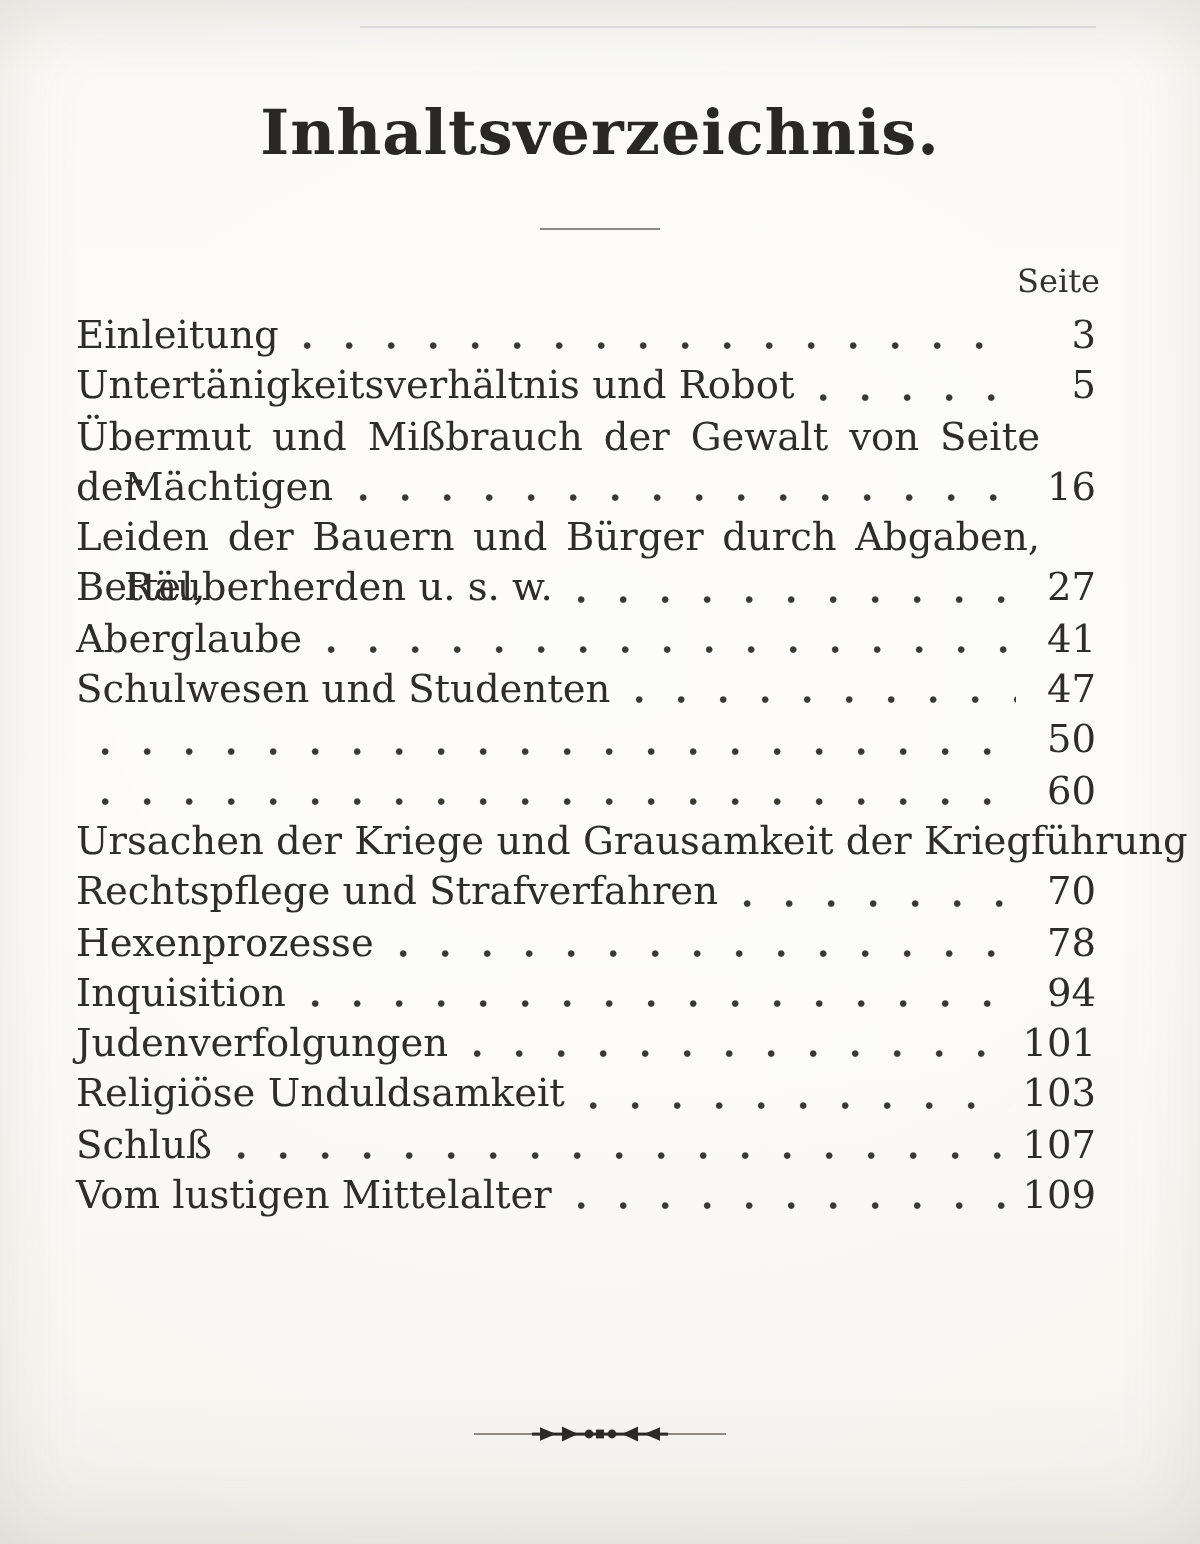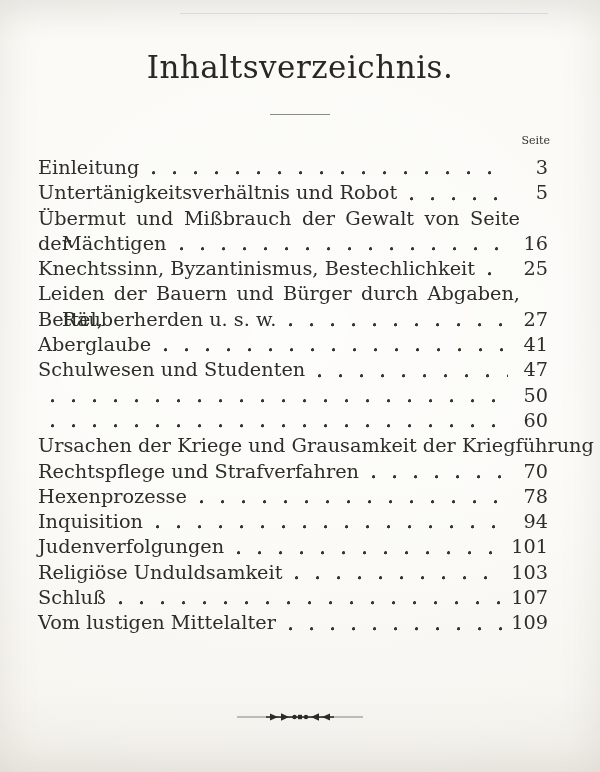--- a/index.html
+++ b/index.html
@@ -29,34 +29,34 @@
     left: 180px;
     width: 368px;
     height: 1px;
     background: rgba(100,110,125,0.18);
   }
   .page-title {
     margin: 0;
     text-align: center;
     font-size: 31px;
     line-height: 42px;
-    font-weight: 400;
+    font-weight: 700;
     letter-spacing: 0.5px;
     color: #2a2824;
   }
   .title-rule {
     width: 60px;
     height: 1px;
     margin: 26px auto 0 auto;
     background: #8a8a86;
   }
   .seite-row {
     margin: 16px 50px 0 0;
     text-align: right;
-    font-size: 11px;
+    font-size: 16px;
     line-height: 19px;
     color: #34322d;
   }
   .toc {
     margin: 5px 52px 0 38px;
   }
   .toc-row {
     display: flex;
     align-items: baseline;
     height: 25.3px;
@@ -126,25 +126,20 @@
       <div class="toc-row">
         <span class="toc-label">Untertänigkeitsverhältnis und Robot</span>
         <span class="dot-leader"></span>
         <span class="page-num">5</span>
       </div>
       <div class="toc-row justified"><span class="toc-label">Übermut und Mißbrauch der Gewalt von Seite der</span></div>
       <div class="toc-row indent">
         <span class="toc-label">Mächtigen</span>
         <span class="dot-leader"></span>
         <span class="page-num">16</span>
-      </div>
-      <div class="toc-row">
-        <span class="toc-label">Knechtssinn, Byzantinismus, Bestechlichkeit</span>
-        <span class="dot-leader"></span>
-        <span class="page-num">25</span>
       </div>
       <div class="toc-row justified"><span class="toc-label">Leiden der Bauern und Bürger durch Abgaben, Bettel,</span></div>
       <div class="toc-row indent">
         <span class="toc-label">Räuberherden u. s. w.</span>
         <span class="dot-leader"></span>
         <span class="page-num">27</span>
       </div>
       <div class="toc-row">
         <span class="toc-label">Aberglaube</span>
         <span class="dot-leader"></span>

